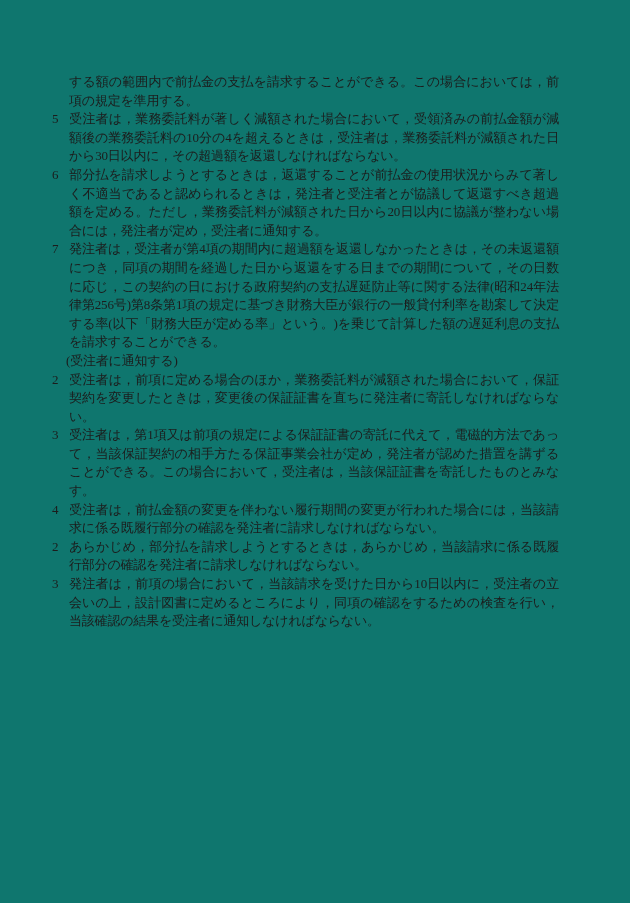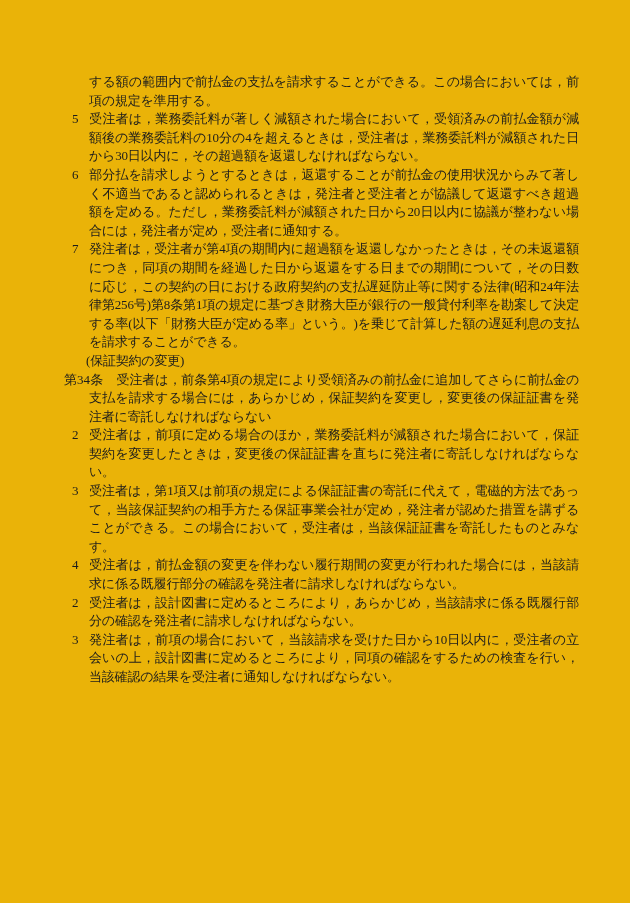--- a/index.html
+++ b/index.html
@@ -10,23 +10,23 @@
   body {
     width: 630px;
     height: 903px;
     overflow: hidden;
     font-family: "Liberation Serif", "DejaVu Serif", serif;
   }
   .page {
     position: relative;
     width: 630px;
     height: 903px;
-    background: #eab308;
+    background: #0f766e;
     box-sizing: border-box;
-    padding: 73px 55px 0 64px;
+    padding: 73px 55px 0 44px;
     color: #1c1c1c;
   }
   .doc-body {
     width: 515px;
     font-size: 13px;
     line-height: 18.6px;
     letter-spacing: -0.2px;
   }
   .para {
     margin: 0;
@@ -69,21 +69,20 @@
 </style>
 </head>
 <body>
 
 <div class="page">
   <div class="doc-body">
       <div class="para continuation"><span>する額の範囲内で前払金の支払を請求することができる。この場合においては，前項の規定を準用する。</span></div>
       <div class="para item"><span class="num">5</span><span>受注者は，業務委託料が著しく減額された場合において，受領済みの前払金額が減額後の業務委託料の10分の4を超えるときは，受注者は，業務委託料が減額された日から30日以内に，その超過額を返還しなければならない。</span></div>
       <div class="para item"><span class="num">6</span><span>部分払を請求しようとするときは，返還することが前払金の使用状況からみて著しく不適当であると認められるときは，発注者と受注者とが協議して返還すべき超過額を定める。ただし，業務委託料が減額された日から20日以内に協議が整わない場合には，発注者が定め，受注者に通知する。</span></div>
       <div class="para item"><span class="num">7</span><span>発注者は，受注者が第4項の期間内に超過額を返還しなかったときは，その未返還額につき，同項の期間を経過した日から返還をする日までの期間について，その日数に応じ，この契約の日における政府契約の支払遅延防止等に関する法律(昭和24年法律第256号)第8条第1項の規定に基づき財務大臣が銀行の一般貸付利率を勘案して決定する率(以下「財務大臣が定める率」という。)を乗じて計算した額の遅延利息の支払を請求することができる。</span></div>
-      <div class="para heading"><span>(保証契約の変更)</span></div>
-      <div class="para article"><span class="num">第34条</span><span>受注者は，前条第4項の規定により受領済みの前払金に追加してさらに前払金の支払を請求する場合には，あらかじめ，保証契約を変更し，変更後の保証証書を発注者に寄託しなければならない</span></div>
+      <div class="para heading"><span>(受注者に通知する)</span></div>
       <div class="para item"><span class="num">2</span><span>受注者は，前項に定める場合のほか，業務委託料が減額された場合において，保証契約を変更したときは，変更後の保証証書を直ちに発注者に寄託しなければならない。</span></div>
       <div class="para item"><span class="num">3</span><span>受注者は，第1項又は前項の規定による保証証書の寄託に代えて，電磁的方法であって，当該保証契約の相手方たる保証事業会社が定め，発注者が認めた措置を講ずることができる。この場合において，受注者は，当該保証証書を寄託したものとみなす。</span></div>
       <div class="para item"><span class="num">4</span><span>受注者は，前払金額の変更を伴わない履行期間の変更が行われた場合には，当該請求に係る既履行部分の確認を発注者に請求しなければならない。</span></div>
-      <div class="para item"><span class="num">2</span><span>受注者は，設計図書に定めるところにより，あらかじめ，当該請求に係る既履行部分の確認を発注者に請求しなければならない。</span></div>
+      <div class="para item"><span class="num">2</span><span>あらかじめ，部分払を請求しようとするときは，あらかじめ，当該請求に係る既履行部分の確認を発注者に請求しなければならない。</span></div>
       <div class="para item"><span class="num">3</span><span>発注者は，前項の場合において，当該請求を受けた日から10日以内に，受注者の立会いの上，設計図書に定めるところにより，同項の確認をするための検査を行い，当該確認の結果を受注者に通知しなければならない。</span></div>
     </div>
 </div>
 
 </body></html>

